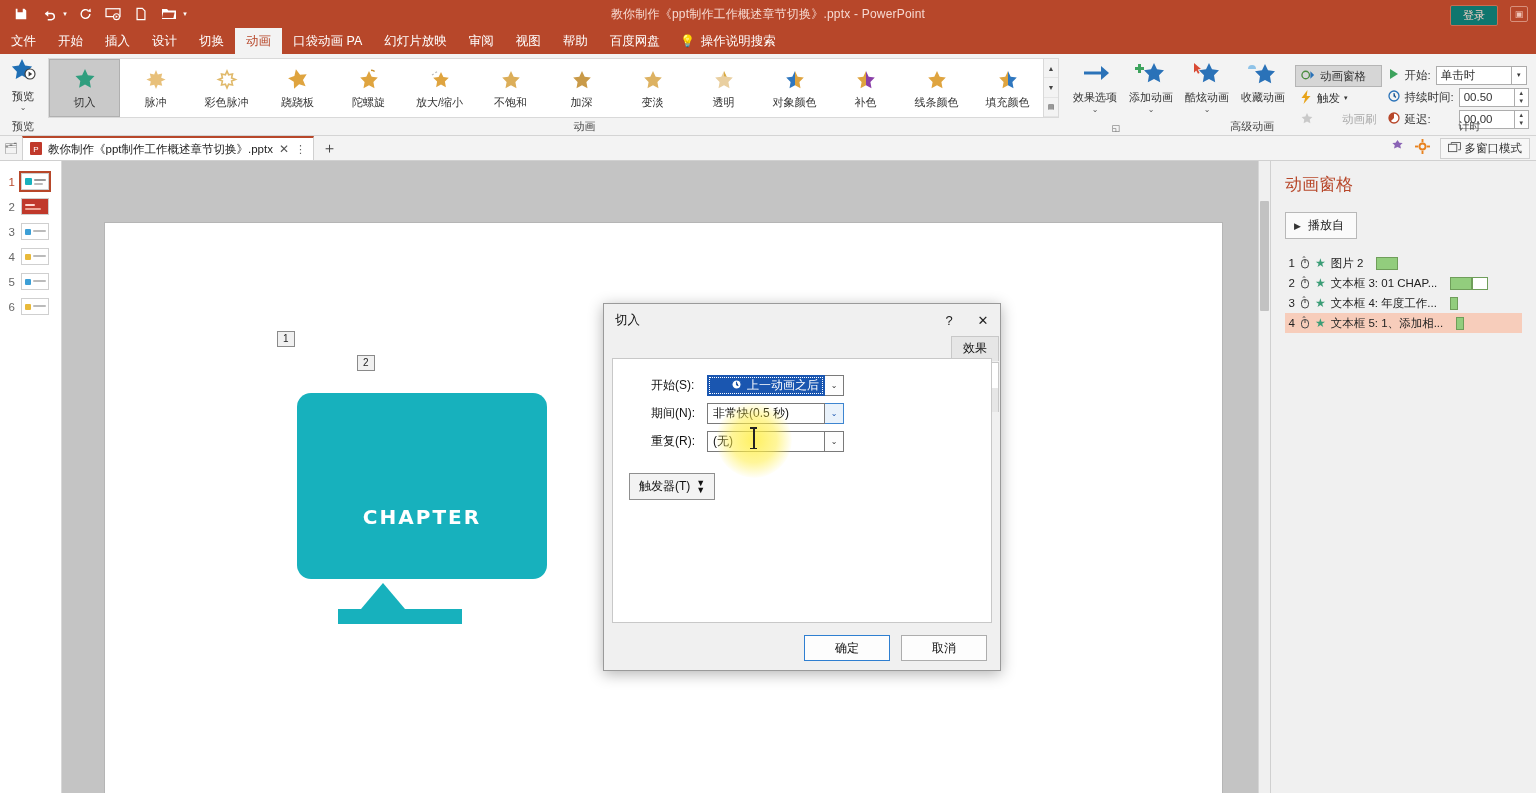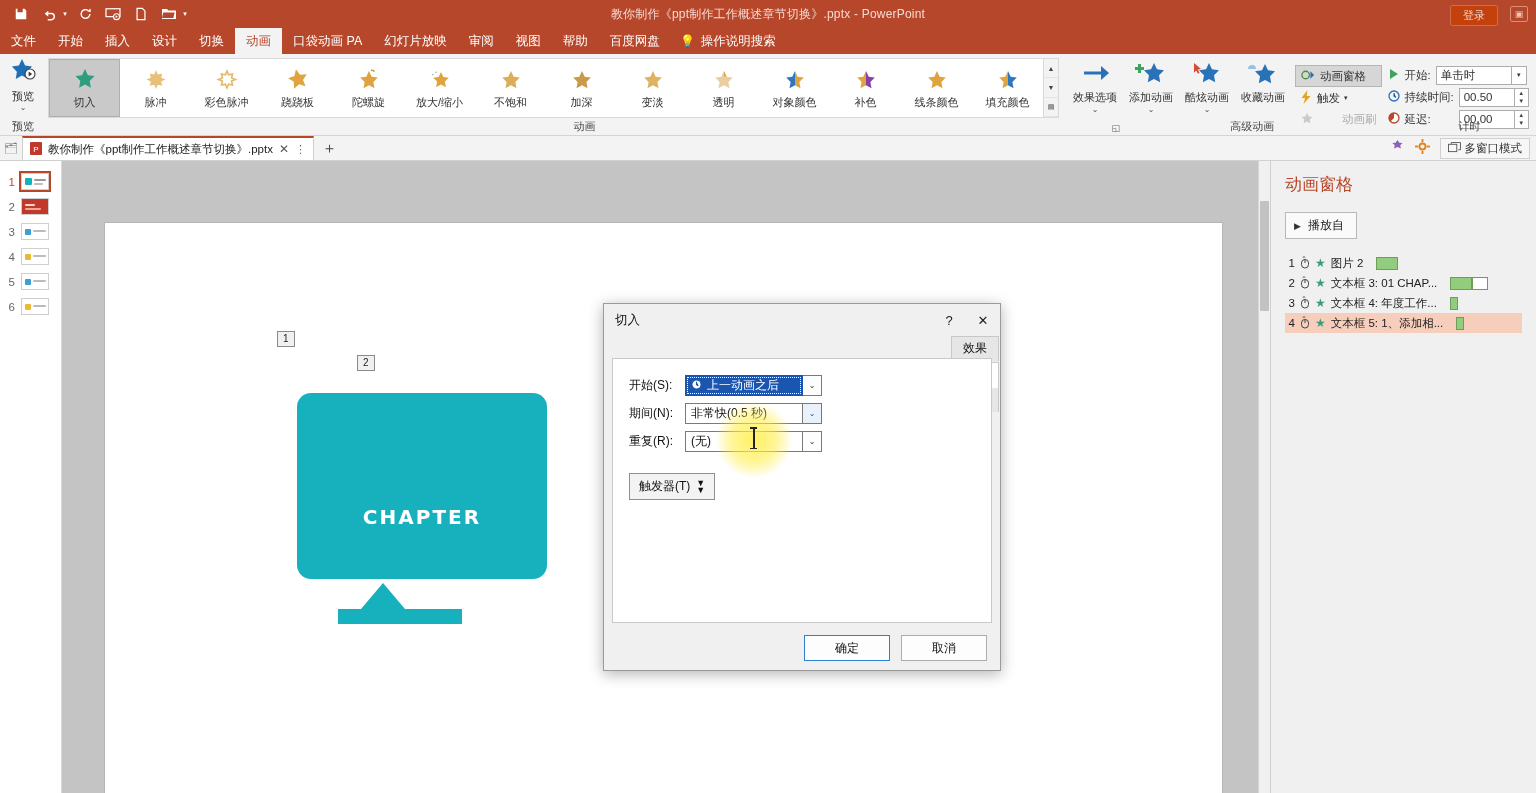--- a/index.html
+++ b/index.html
@@ -22,21 +22,21 @@
     color: #fff; font-size: 13px; line-height: 1;
   }
   .qat-btn svg { display: block; }
   .qat-caret { font-size: 7px; color: #fff; margin-left: -4px; width: 10px; text-align: center;}
   .title-text {
     position: absolute; left: 0; width: 1536px; text-align: center;
     color: #f6d9d1; font-size: 12px; letter-spacing: 0.2px; pointer-events: none;
   }
   .signin {
     position: absolute; right: 38px; top: 5px;
-    background: #c2410c; color: #f3cfc5; font-size: 11px;
+    background: #0f766e; color: #f3cfc5; font-size: 11px;
     padding: 2px 12px; border-radius: 2px; border: 1px solid #cd6b50;
   }
   .ribbon-display {
     position: absolute; right: 8px; top: 6px; width: 18px; height: 16px;
     border: 1px solid #d8907c; color: #f0c4b6; font-size: 9px;
     display:flex; align-items:center; justify-content:center; border-radius:2px;
   }
 
   
   .menubar {
@@ -248,29 +248,29 @@
   .dlg-tab {
     padding: 3px 11px 4px 11px; font-size: 12px; color: #111; border: 1px solid #c8c8c8;
     background: #e6e6e6; border-bottom: none; margin-right: 1px;
   }
   .dlg-tab.active { background: #fff; border-color: #c8c8c8; position: relative; top: 1px; padding-bottom: 5px;}
   .dlg-body {
     margin: 0 8px; height: 265px; background: #fff; border: 1px solid #c8c8c8;
     padding: 16px 0 0 16px; position: relative;
   }
   .frow { display: flex; align-items: center; height: 21px; margin-bottom: 7px; }
-  .flabel { width: 56px; font-size: 12px; color: #111; }
+  .flabel { width: 56px; font-size: 12px; color: #111; margin-left: 22px; }
   .fctl { display: flex; align-items: center; }
   .fbox {
     width: 118px; height: 21px; border: 1px solid #7a7a7a; background: #fff;
     display: flex; align-items: center; padding: 0 5px; font-size: 12px; color: #111;
   }
   .fbox.sel-blue {
     background: #1a56b0; color: #fff; border: 1px solid #1a56b0;
-    outline: 1px dotted #fff; outline-offset: -3px;
+    outline: 1px dotted #fff; outline-offset: -3px; justify-content: flex-end;
   }
   .fdrop {
     width: 19px; height: 21px; border: 1px solid #7a7a7a; border-left: none;
     background: #fdfdfd; display: flex; align-items: center; justify-content: center;
     font-size: 8px; color: #333;
   }
   .fdrop.focus { border-color: #3d85d0; background: #e9f2fb; color:#1a56b0;}
   .fspin {
     width: 17px; height: 21px; border: 1px solid #7a7a7a; border-left: none;
     background: #fdfdfd; display: flex; flex-direction: column;

